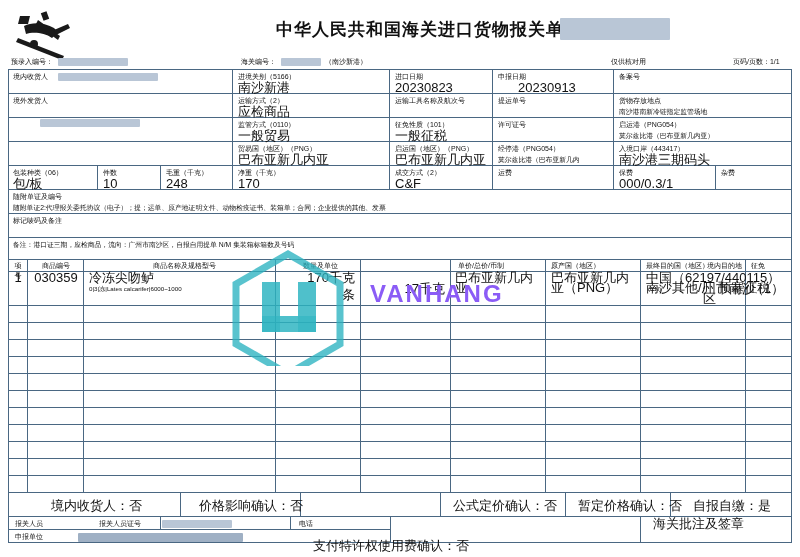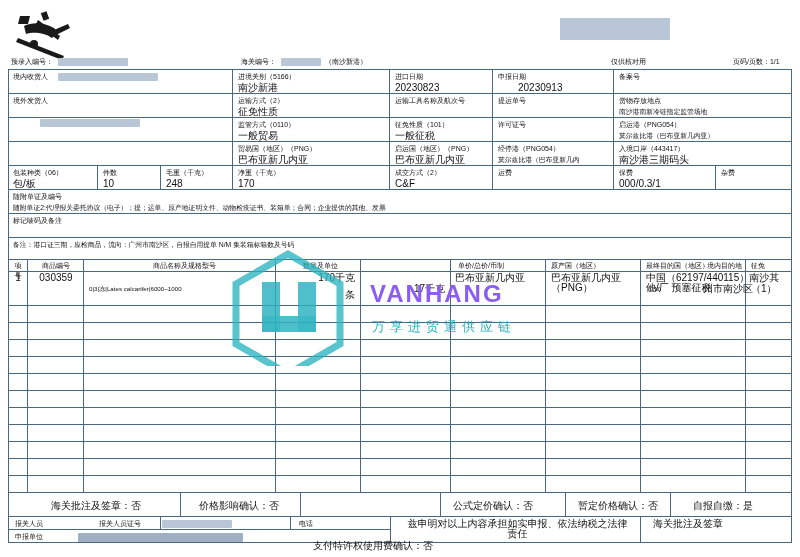--- a/index.html
+++ b/index.html
@@ -31,21 +31,21 @@
   }
 
   
   .logo{position:absolute;left:14px;top:10px;width:56px;height:50px;}
   .line{position:absolute;background:#4a6782;}
   .hline{height:1px;}
   .vline{width:1px;}
 
   .cell{position:absolute;box-sizing:border-box;padding:1px 3px;line-height:10px;}
   .lbl{font-size:7px;color:#111;}
-  .val{font-size:10px;color:#111;}
+  .val{font-size:13px;color:#111;}
 
   .sm{font-size:6.8px;}
   .xs{font-size:6.2px;}
 
   
   .wm{
     position:absolute;left:228px;top:246px;width:360px;height:120px;
     pointer-events:none;opacity:.92;
   }
   .wm-text{
@@ -67,20 +67,21 @@
       <path d="M6 6 L16 6 L14 14 L4 14 Z"></path>
       <path d="M28 2 L34 2 L34 10 L28 10 Z" transform="rotate(-20 31 6)"></path>
       <path d="M10 16 C 18 12, 30 12, 40 18 L 44 22 L 38 28 C 30 22, 18 22, 12 24 Z"></path>
       <path d="M4 28 L50 46 L48 50 L2 32 Z"></path>
       <path d="M40 20 L54 14 L56 18 L42 25 Z"></path>
       <circle cx="20" cy="34" r="4"></circle>
       <path d="M24 10 L46 26 L44 30 L22 14 Z"></path>
     </g>
   </svg>
 
+  <div class="doc-title">中华人民共和国海关进口货物报关单</div>
   <div class="redact-title"></div>
 
   <div class="cell lbl" style="left:8px;top:56px;width:120px;">预录入编号：</div>
   <div class="redact" style="position:absolute;left:58px;top:58px;width:70px;height:8px;"></div>
 
   <div class="cell lbl" style="left:238px;top:56px;width:60px;">海关编号：</div>
   <div class="redact" style="position:absolute;left:281px;top:58px;width:40px;height:8px;"></div>
   <div class="cell lbl" style="left:322px;top:56px;width:90px;">（南沙新港）</div>
 
   <div class="cell lbl" style="left:608px;top:56px;width:80px;">仅供核对用</div>
@@ -159,21 +160,21 @@
   <div class="cell val" style="left:392px;top:82px;">20230823</div>
 
   <div class="cell lbl" style="left:495px;top:71px;">申报日期</div>
   <div class="cell val" style="left:495px;top:82px;margin-left:20px;">20230913</div>
 
   <div class="cell lbl" style="left:616px;top:71px;">备案号</div>
 
   <div class="cell lbl" style="left:10px;top:95px;">境外发货人</div>
 
   <div class="cell lbl" style="left:235px;top:95px;">运输方式（2）</div>
-  <div class="cell val" style="left:235px;top:106px;">征免性质</div>
+  <div class="cell val" style="left:235px;top:106px;">应检商品</div>
 
   <div class="cell lbl" style="left:392px;top:95px;">运输工具名称及航次号</div>
 
   <div class="cell lbl" style="left:495px;top:95px;">提运单号</div>
 
   <div class="cell lbl" style="left:616px;top:95px;">货物存放地点</div>
   <div class="cell val sm" style="left:616px;top:106px;">南沙港南新冷链指定监管场地</div>
 
   <div class="redact" style="position:absolute;left:40px;top:119px;width:100px;height:8px;"></div>
 
@@ -233,54 +234,53 @@
   <div class="cell lbl" style="left:150px;top:260px;width:120px;">商品名称及规格型号</div>
   <div class="cell lbl" style="left:300px;top:260px;width:58px;">数量及单位</div>
   <div class="cell lbl" style="left:455px;top:260px;width:90px;">单价/总价/币制</div>
   <div class="cell lbl" style="left:548px;top:260px;width:90px;">原产国（地区）</div>
   <div class="cell lbl" style="left:643px;top:260px;width:100px;">最终目的国（地区）</div>
   <div class="cell lbl" style="left:690px;top:260px;width:55px;text-align:right;">境内目的地</div>
   <div class="cell lbl" style="left:748px;top:260px;width:40px;">征免</div>
 
   <div class="cell val" style="left:9px;top:272px;width:18px;text-align:center;">1</div>
   <div class="cell val" style="left:29px;top:272px;width:54px;text-align:center;">030359</div>
+  <div class="cell val" style="left:86px;top:272px;width:185px;">冷冻尖吻鲈</div>
   <div class="cell val xs" style="left:86px;top:283px;width:190px;">0|3|冻|Lates calcarifer|6000~1000</div>
   <div class="cell val" style="left:300px;top:272px;width:58px;text-align:right;">170千克</div>
   <div class="cell val" style="left:300px;top:289px;width:58px;text-align:right;">条</div>
   <div class="cell val" style="left:380px;top:283px;width:68px;text-align:right;">17千克</div>
   <div class="cell val" style="left:452px;top:272px;width:92px;">巴布亚新几内亚</div>
   <div class="cell val" style="left:548px;top:272px;width:92px;">巴布亚新几内亚（PNG）</div>
   <div class="cell val" style="left:643px;top:272px;width:148px;">中国（62197/440115）南沙其他/厂 预塞征税</div>
   <div class="cell val" style="left:700px;top:283px;width:60px;">州市南沙区</div>
   <div class="cell val xs" style="left:645px;top:283px;width:30px;">(CN)</div>
   <div class="cell val" style="left:748px;top:283px;width:40px;">（1）</div>
 
   <svg class="wm" viewBox="0 0 360 120">
     <g>
       <polygon points="60,8 112,38 112,98 60,128 8,98 8,38" fill="none" stroke="#2bb3c0" stroke-width="7" opacity="0.85"></polygon>
       <path d="M34 36 L52 36 L52 86 L34 86 Z" fill="#2bb3c0" opacity="0.9"></path>
       <path d="M70 36 L88 36 L88 86 L70 86 Z" fill="#2bb3c0" opacity="0.9"></path>
       <path d="M34 70 L88 70 L88 86 L34 86 Z" fill="#2bb3c0" opacity="0.9"></path>
     </g>
   </svg>
   <div class="wm-text">VANHANG</div>
-  <div class="wm-sub">万享进贸通供应链</div>
-
-  <div class="cell val" style="left:48px;top:500px;">海关批注及签章：否</div>
+
+  <div class="cell val" style="left:48px;top:500px;">境内收货人：否</div>
   <div class="cell val" style="left:196px;top:500px;">价格影响确认：否</div>
   <div class="cell val" style="left:310px;top:500px;margin-top:40px;">支付特许权使用费确认：否</div>
   <div class="cell val" style="left:450px;top:500px;">公式定价确认：否</div>
   <div class="cell val" style="left:575px;top:500px;">暂定价格确认：否</div>
   <div class="cell val" style="left:690px;top:500px;">自报自缴：是</div>
 
   <div class="cell lbl" style="left:12px;top:518px;">报关人员</div>
   <div class="cell lbl" style="left:96px;top:518px;">报关人员证号</div>
   <div class="redact" style="position:absolute;left:162px;top:520px;width:70px;height:8px;"></div>
   <div class="cell lbl" style="left:296px;top:518px;">电话</div>
 
   <div class="cell lbl" style="left:12px;top:531px;">申报单位</div>
   <div class="redact dark" style="position:absolute;left:78px;top:533px;width:165px;height:9px;"></div>
 
-  <div class="cell val" style="left:400px;top:518px;width:235px;text-align:center;">兹申明对以上内容承担如实申报、依法纳税之法律责任</div>
 
   <div class="cell val" style="left:650px;top:518px;">海关批注及签章</div>
 
 </div>
 
 </body></html>

